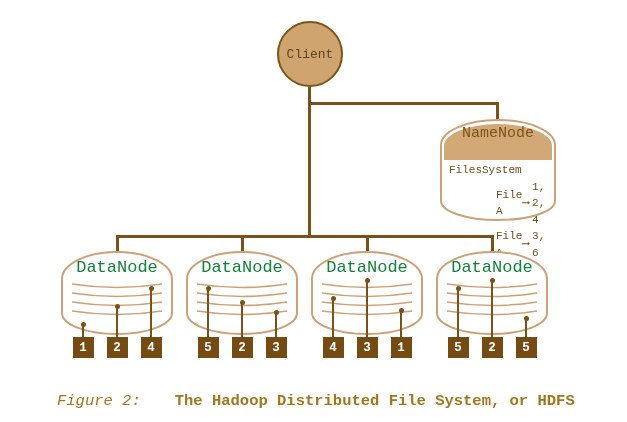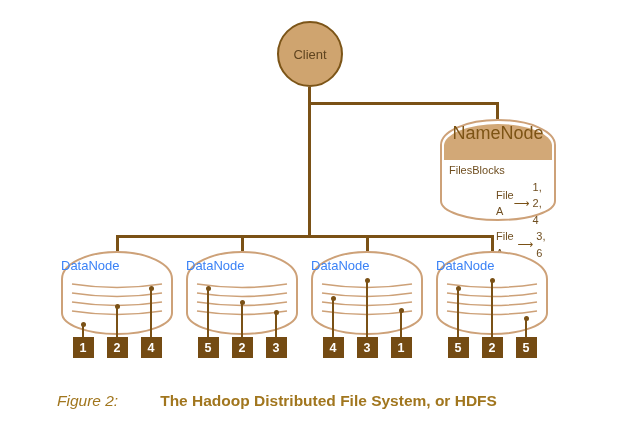--- a/index.html
+++ b/index.html
@@ -1,63 +1,63 @@
 <!DOCTYPE html>
 <html><head>
 <meta charset="utf-8">
 <style>
   html,body{margin:0;padding:0;background:#fff;}
   #stage{
     position:relative;width:627px;height:422px;background:#ffffff;
-    font-family:Liberation Sans, sans-serif;overflow:hidden;
+    font-family:Liberation Mono, monospace;overflow:hidden;
   }
   
   .tline{position:absolute;background:#7a5116;}
   
   #client{
     position:absolute;left:277px;top:21px;width:66px;height:66px;
     border-radius:50%;background:#cfa46f;border:2px solid #7c5518;
     box-sizing:border-box;display:flex;align-items:center;justify-content:center;
     color:#5f441f;font-size:13px;
   }
   
   #namenode{position:absolute;left:440px;top:118px;width:116px;height:105px;}
   #namenode svg{position:absolute;left:0;top:0;}
   .nn-title{
     position:absolute;left:0;top:8px;width:116px;text-align:center;
-    color:#7d5415;font-size:18px;line-height:15px;
+    color:#7d5415;font-size:15px;line-height:15px;
   }
   .nn-table{
     position:absolute;left:9px;top:44px;width:98px;
     color:#6f4e20;font-size:11px;line-height:16.5px;
   }
   .nn-header{display:flex;justify-content:flex-start;}
   .nn-row{display:flex;align-items:center;}
   .nn-file{width:37px;padding-left:47px;}
   .nn-arrow{color:#7a5116;margin:0 3px 0 0;font-size:11px;}
   
   .datanode{position:absolute;top:250px;width:112px;height:110px;}
   .dn-label{
-    position:absolute;left:0;top:8px;width:112px;text-align:left;
-    color:#3b82f6;font-size:13px;
+    position:absolute;left:0;top:8px;width:112px;text-align:center;
+    color:#15803d;font-size:17px;
   }
   .stem{position:absolute;width:2px;background:#7a5116;}
   .dot{position:absolute;width:5px;height:5px;border-radius:50%;background:#7a5116;}
   .blocks{
     position:absolute;left:0;top:87px;width:112px;height:21px;
     display:flex;justify-content:center;gap:13px;
   }
   .block{
     width:21px;height:21px;background:#744b13;color:#ffffff;
     display:flex;align-items:center;justify-content:center;
     font-size:12.5px;font-weight:bold;
   }
   
   #caption{position:absolute;left:57px;top:392px;font-size:15.5px;color:#a1761e;white-space:nowrap;}
-  #caption .cap-prefix{font-style:italic;font-weight:400;margin-right:14px;}
+  #caption .cap-prefix{font-style:italic;font-weight:400;margin-right:6px;}
   #caption .cap-text{font-weight:bold;margin-left:28px;}
 </style>
 </head>
 <body>
 
 <div id="stage">
 
   <div class="tline" style="left:308px;top:87px;width:2.5px;height:150px;"></div>
   <div class="tline" style="left:308px;top:102px;width:190px;height:2.5px;"></div>
   <div class="tline" style="left:496px;top:102px;width:2.5px;height:17px;"></div>
@@ -76,21 +76,21 @@
       <path d="M1,27 A57,25 0 0 1 115,27 L115,83 A57,19 0 0 1 1,83 Z" fill="#ffffff" stroke="#cda178" stroke-width="2"></path>
       <path d="M4,28 A54,22 0 0 1 112,28 L112,42 L4,42 Z" fill="#d2a877" stroke="none"></path>
       <rect x="4" y="27" width="108" height="15" fill="#d2a877"></rect>
     </svg>
     <div class="nn-title">
       <div>NameNode</div>
     </div>
     <div class="nn-table">
       <div class="nn-header">
         <span>Files</span>
-        <span>Blocks</span>
+        <span>System</span>
       </div>
       <div class="nn-row">
         <span class="nn-file">File A</span>
         <span class="nn-arrow">⟶</span>
         <span>1, 2, 4</span>
       </div>
       <div class="nn-row">
         <span class="nn-file">File A</span>
         <span class="nn-arrow">⟶</span>
         <span>3, 6</span>

